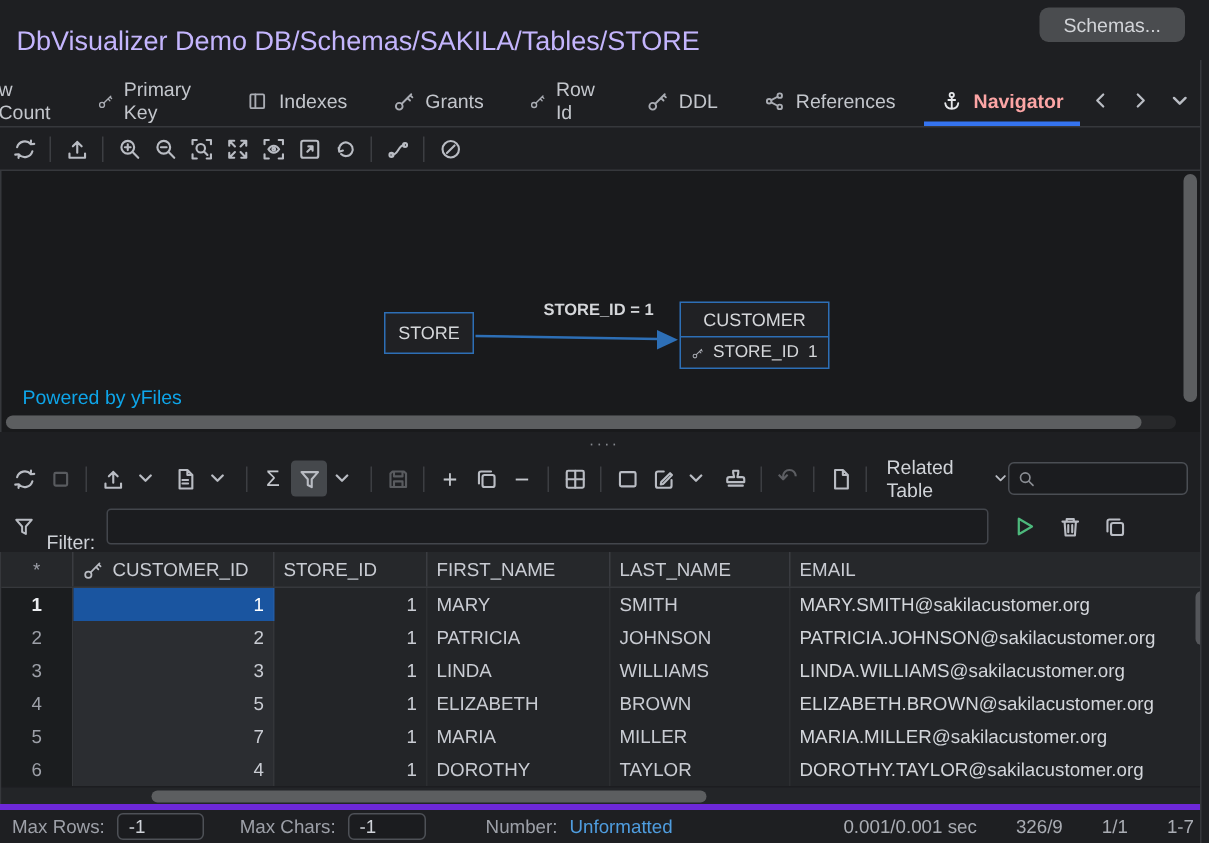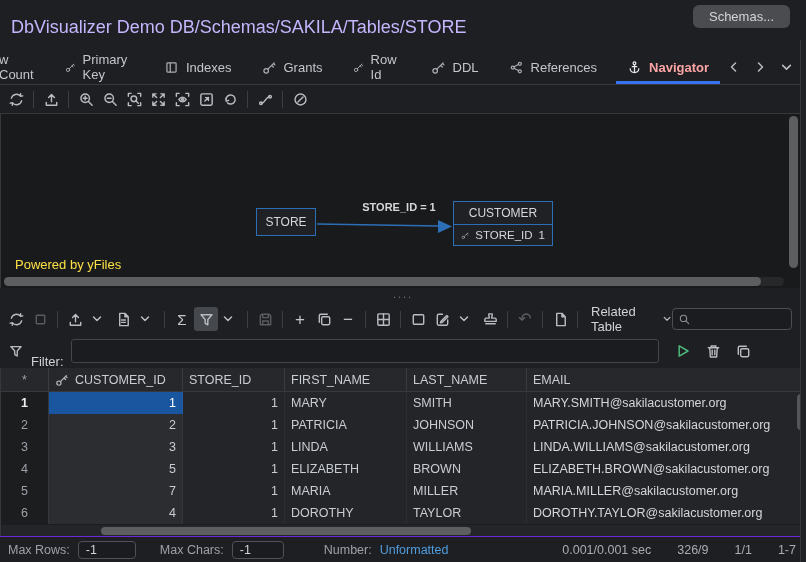--- a/index.html
+++ b/index.html
@@ -51,21 +51,21 @@
   .canvas { flex:1 1 auto; background:#191a1c; position:relative; border-left:1px solid #36383c; overflow:hidden; }
   .node { position:absolute; border:1.5px solid #2d6fb6; background:#202124; color:#d5d7da; font-size:12px; }
   .node-store { left:255px; top:94px; width:60px; height:28px; display:flex; align-items:center; justify-content:center; }
   .node-customer { left:452px; top:87px; width:100px; }
   .node-customer .node-title { height:23px; display:flex; align-items:center; justify-content:center; border-bottom:1.5px solid #2d6fb6; }
   .node-field { height:20px; display:flex; align-items:center; gap:6px; padding:0 7px; font-size:11.5px; }
   .node-field .fval { margin-left:auto; }
   .edge-label { position:absolute; left:338px; top:87px; width:120px; text-align:center;
     font-size:11px; font-weight:bold; color:#d5d7da; }
   .edge-svg { position:absolute; left:0; top:0; pointer-events:none; }
-  .watermark { position:absolute; left:14px; bottom:16px; color:#fde047; font-size:13px; }
+  .watermark { position:absolute; left:14px; bottom:16px; color:#0ea5e9; font-size:13px; }
   .hscroll-canvas { position:absolute; left:3px; right:22px; bottom:2px; height:9px; background:#27282a; border-radius:5px; }
   .hscroll-canvas .thumb { height:9px; width:97%; background:#5c5e60; border-radius:5px; }
   .vscroll-canvas { position:absolute; right:8px; top:2px; width:9px; height:152px; background:#5c5e60; border-radius:5px; }
 
   
   .splitter { height:16px; display:flex; align-items:center; justify-content:center; flex:none; cursor:row-resize; }
   .splitter span { color:#85888e; font-size:11px; letter-spacing:2px; line-height:4px; }
 
   
   .filterbar { height:34px; display:flex; align-items:center; gap:7px; padding:0 8px; flex:none; }
@@ -85,21 +85,21 @@
   .num { justify-content:flex-end; }
   .colhl { background:#2b2d31; }
   .sel { background:#1a55a0 !important; color:#ffffff; }
   .rownum-active { color:#eceef1; font-weight:bold; }
   .email { color:#d3d6db; }
   .hscroll-grid { height:12px; background:#232528; position:relative; border-top:1px solid #1c1d20; }
   .hscroll-grid .thumb { position:absolute; left:100px; top:2px; width:370px; height:8px; background:#5c5e60; border-radius:4px; }
   .vscroll-grid { position:absolute; right:1px; top:26px; width:8px; height:36px; background:#54565a; border-radius:4px; }
 
   
-  .statusbar { height:26px; margin-top:auto; border-top:1px solid #6d28d9; display:flex; align-items:center;
+  .statusbar { height:26px; margin-top:auto; border-top:4px solid #6d28d9; display:flex; align-items:center;
     padding:0 8px; color:#9da0a8; font-size:12.5px; gap:8px; flex:none; }
   .status-input { width:58px; height:18px; background:#1b1c1f; border:1px solid #4e5157; border-radius:4px;
     color:#cfd2d8; font-size:12.5px; padding:0 7px; outline:none; }
   .status-input.narrow { width:52px; }
   .s-gap { width:8px; }
   .link { color:#4f9ddf; cursor:pointer; }
   .status-right { margin-left:auto; display:flex; gap:26px; padding-right:2px; color:#a9acb3; }
 
   
   .right-strip { position:absolute; right:0; top:40px; bottom:0; width:6px; background:#202124; border-left:1px solid #36383c; }

